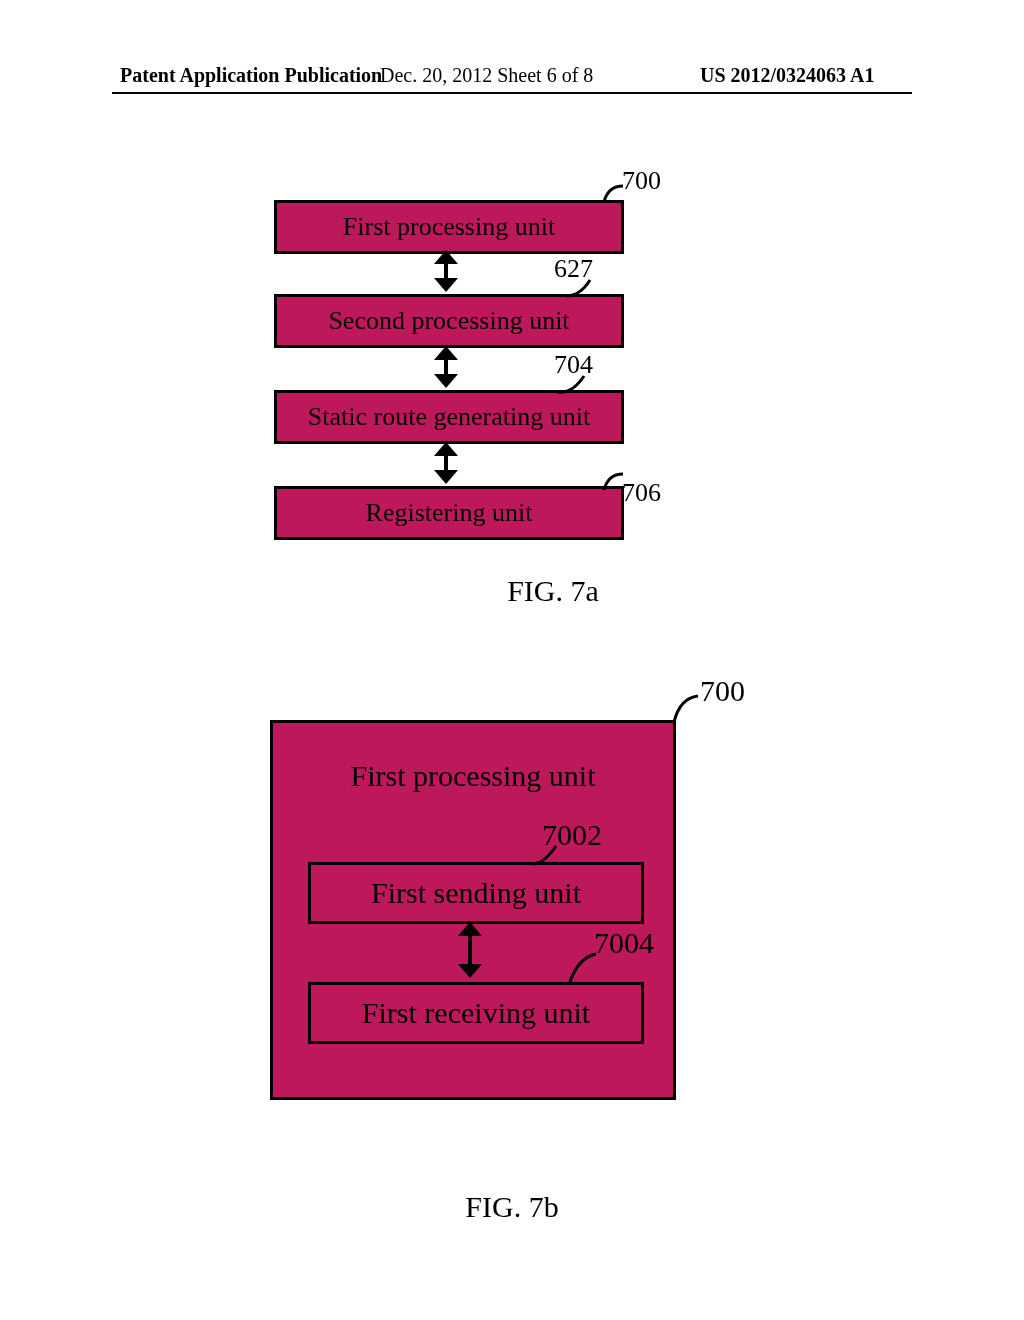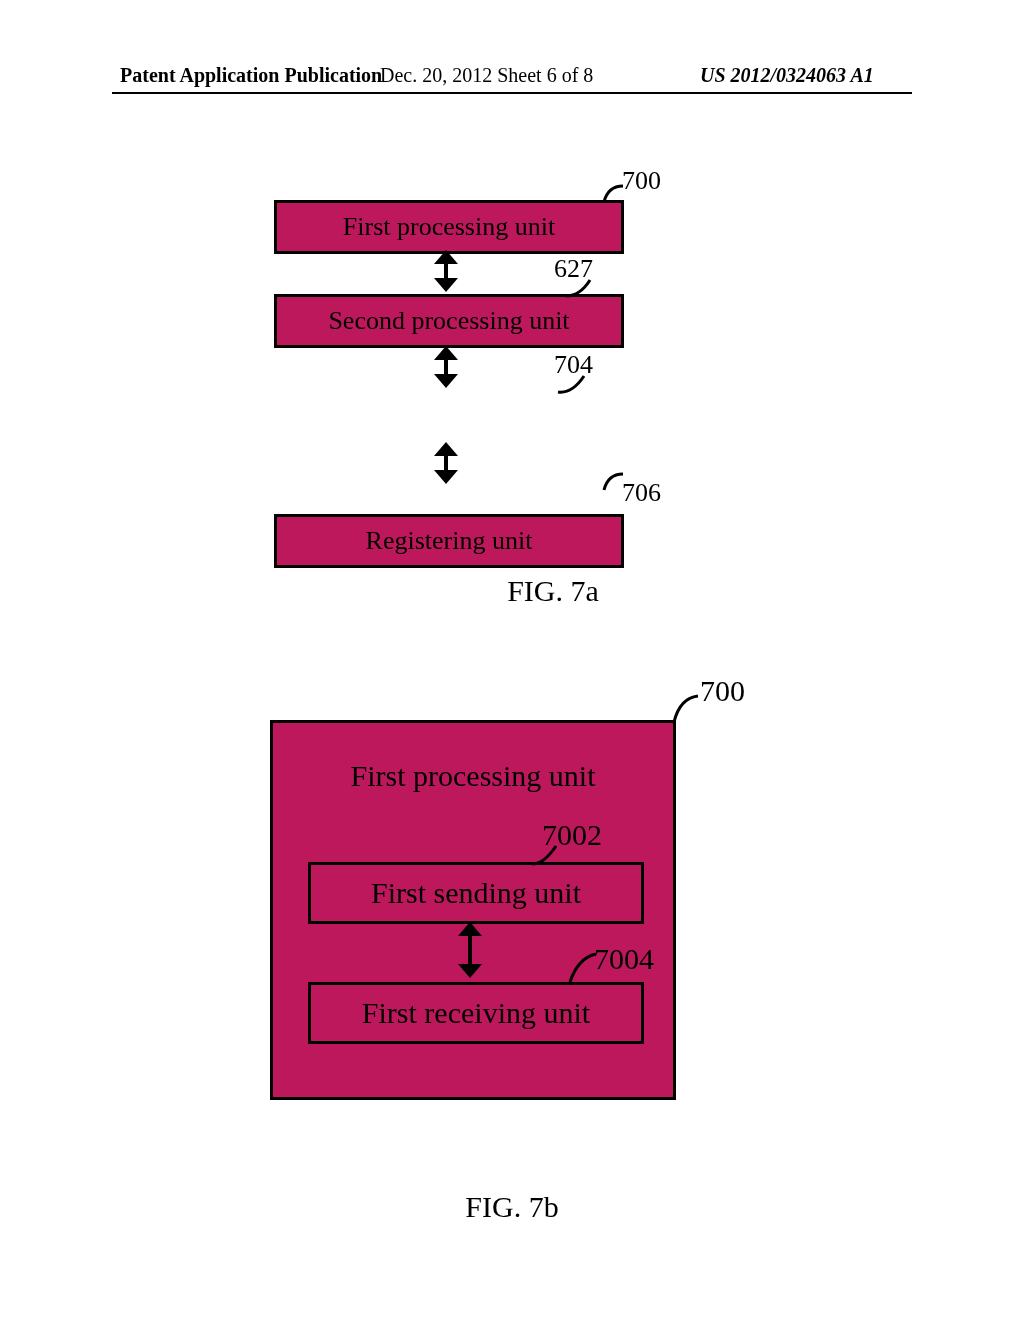--- a/index.html
+++ b/index.html
@@ -18,21 +18,21 @@
   }
   .hdr {
     position: absolute;
     top: 64px;
     left: 0;
     width: 1024px;
     font-size: 20px;
   }
   .hdr .left  { position: absolute; left: 120px; font-weight: bold; }
   .hdr .mid   { position: absolute; left: 380px; }
-  .hdr .right { position: absolute; left: 700px; font-weight: bold; font-style: italic; }
+  .hdr .right { position: absolute; left: 700px; font-weight: bold; }
   .hdr-rule {
     position: absolute;
     top: 92px;
     left: 112px;
     width: 800px;
     border-top: 2px solid #000;
   }
 
   
   .block {
@@ -96,21 +96,24 @@
     <span class="right">US 2012/0324063 A1</span>
   </div>
   <div class="hdr-rule"></div>
 
   <div class="block" style="left:274px; top:200px; width:344px; height:48px;">
     <span>First processing unit</span>
   </div>
   <div class="block" style="left:274px; top:294px; width:344px; height:48px;">
     <span>Second processing unit</span>
   </div>
-  <div class="block" style="left:274px; top:486px; width:344px; height:48px;margin-top:28px;">
+  <div class="block" style="left:274px; top:390px; width:344px; height:48px;">
+    <span>Static route generating unit</span>
+  </div>
+  <div class="block" style="left:274px; top:486px; width:344px; height:48px;">
     <span>Registering unit</span>
   </div>
 
   <div class="varrow" style="left:434px; top:250px; height:42px;">
     <div class="head-up" style="top:0;"></div>
     <div class="shaft" style="top:10px; height:22px;"></div>
     <div class="head-down" style="top:28px;"></div>
   </div>
   <div class="varrow" style="left:434px; top:346px; height:42px;">
     <div class="head-up" style="top:0;"></div>
@@ -177,21 +180,21 @@
       </svg>
   </div>
 
   <span class="label" style="left:542px; top:818px; font-size:30px;">7002</span>
   <div class="leader" style="left:528px; top:842px;">
     <svg width="36" height="30">
         <path d="M4 22 Q16 22 28 4" fill="none" stroke="#000" stroke-width="3"></path>
       </svg>
   </div>
 
-  <span class="label" style="left:594px; top:926px; font-size:30px;margin-top:16px;">7004</span>
+  <span class="label" style="left:594px; top:926px; font-size:30px;">7004</span>
   <div class="leader" style="left:564px; top:946px;">
     <svg width="40" height="40">
         <path d="M32 8 Q14 12 6 36" fill="none" stroke="#000" stroke-width="3"></path>
       </svg>
   </div>
 
   <div class="fig-cap" style="top:1150px;margin-top:40px;">FIG. 7b</div>
 
 </div>
 

